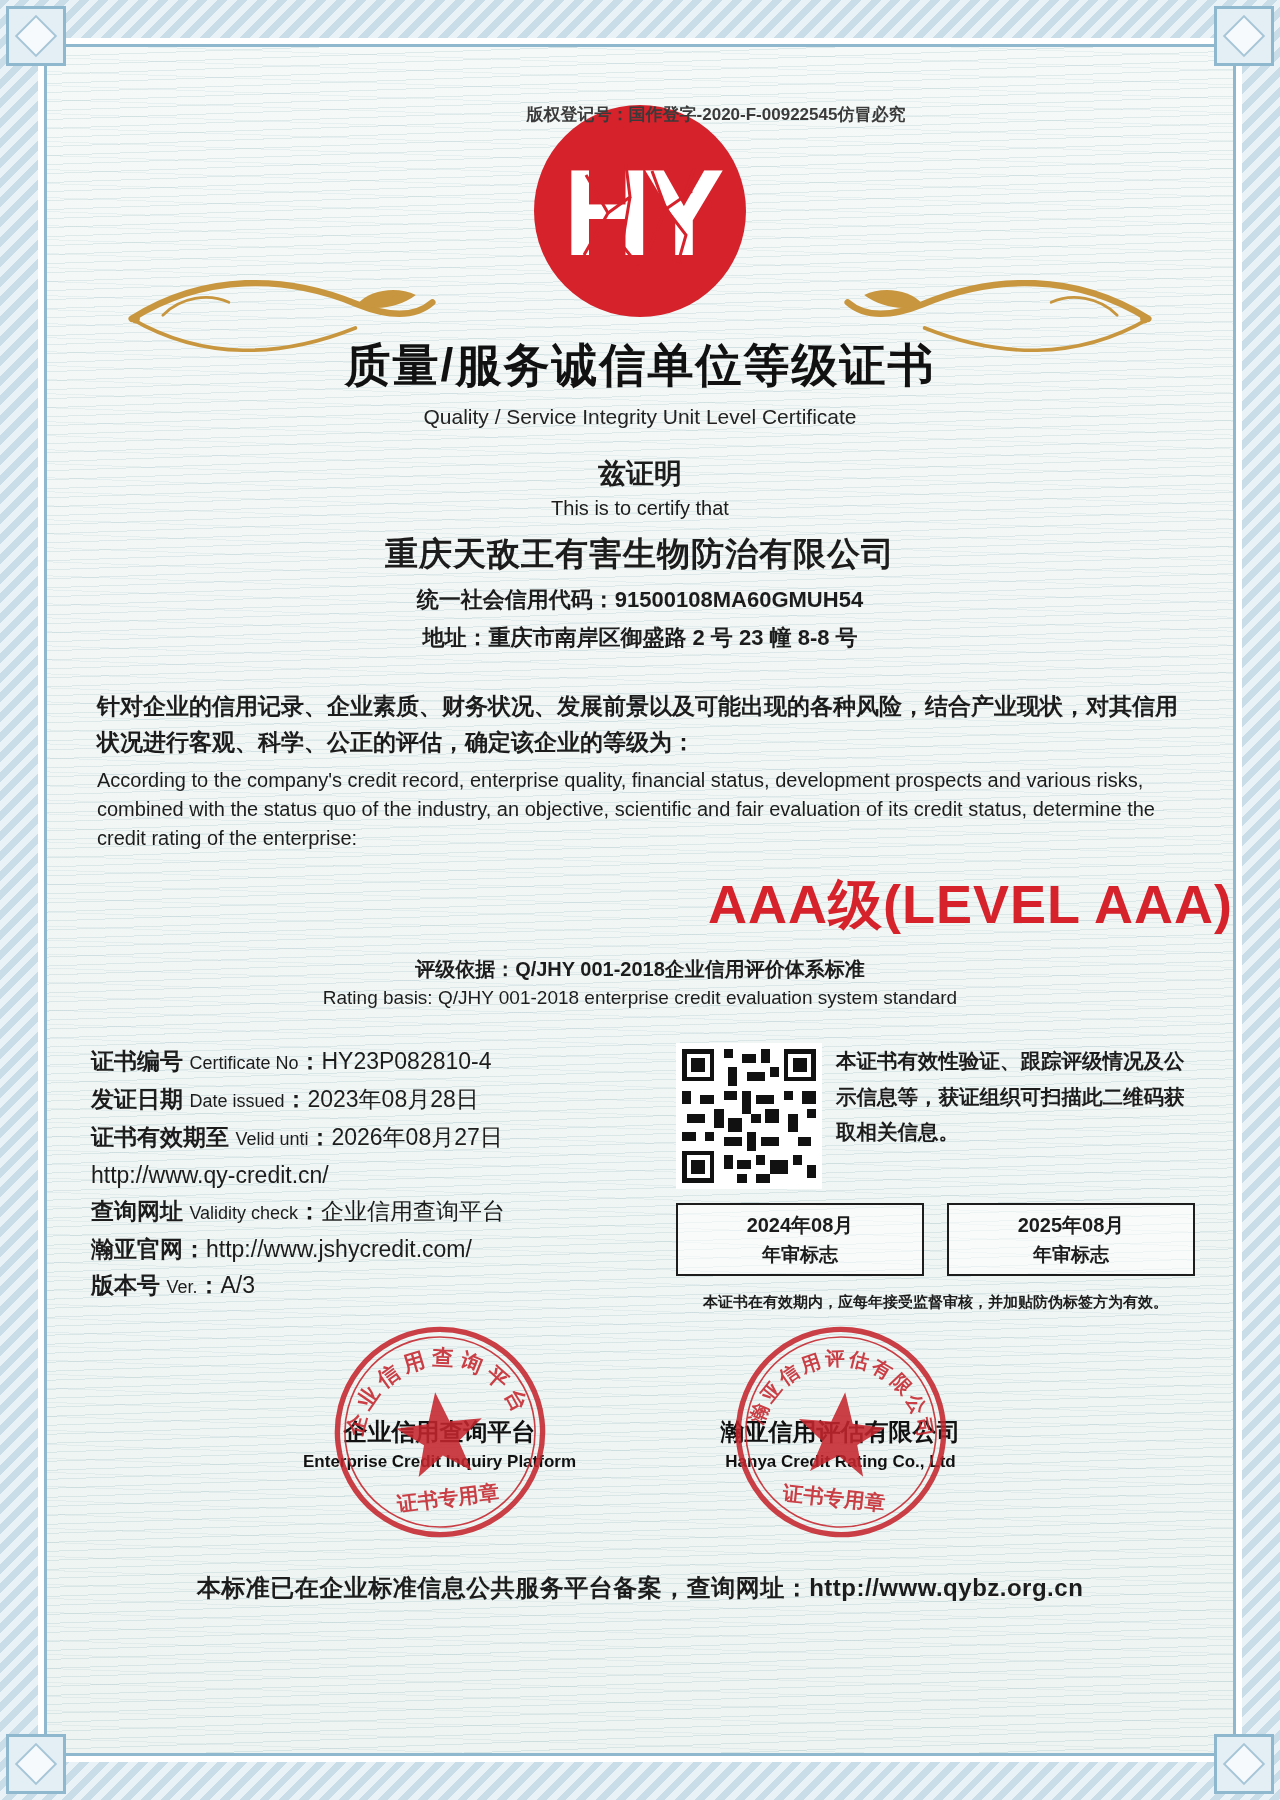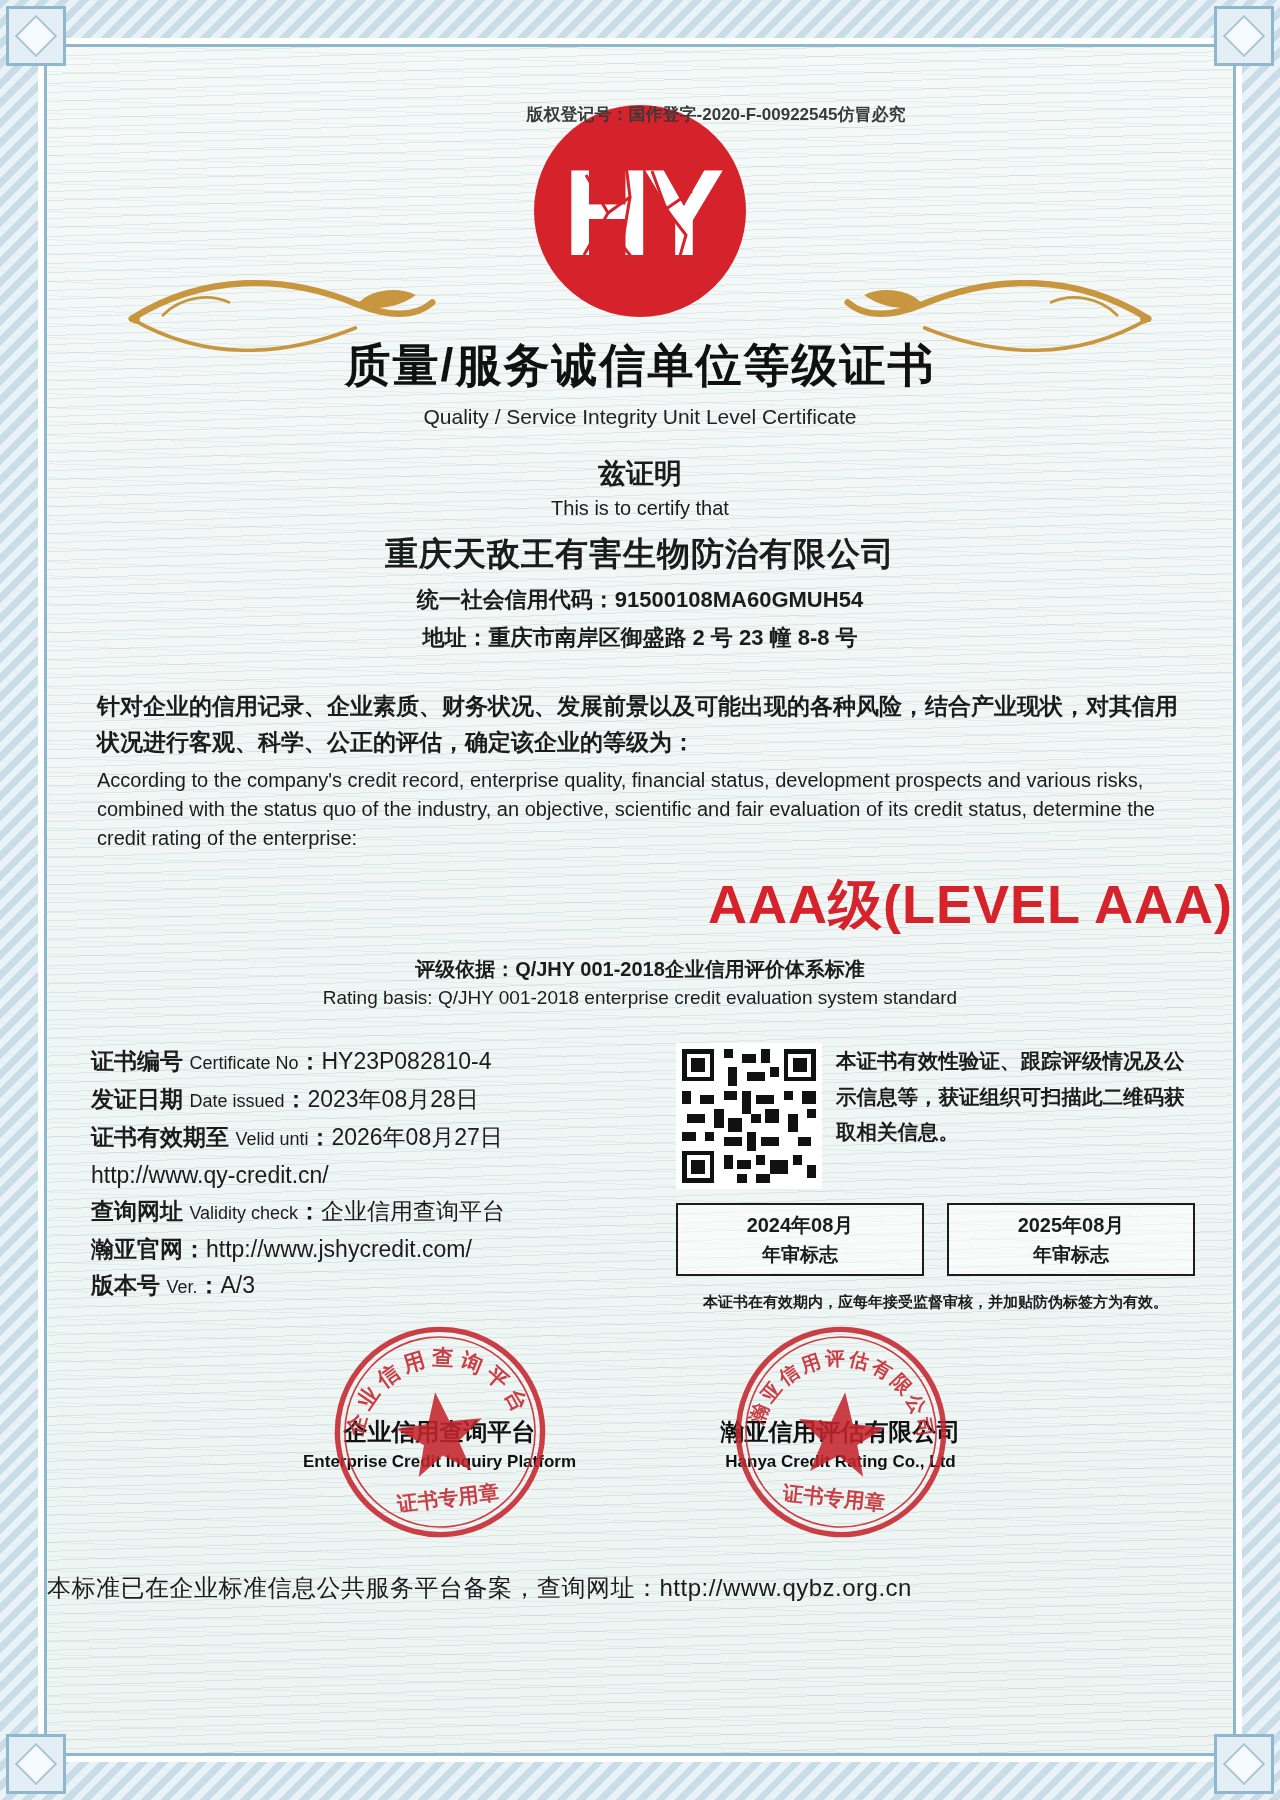--- a/index.html
+++ b/index.html
@@ -70,21 +70,21 @@
   .audit-box .l { font-size:19px; font-weight:600; margin-top:3px; }
   .audit-note { margin-top:14px; text-align:center; font-size:15px; font-weight:600; line-height:1.6; }
 
   .seals-row { display:flex; justify-content:center; gap:56px; margin-top:10px; position:relative; }
   .seal-block { position:relative; width:345px; height:228px; }
   .seal-caption-cn { position:absolute; top:92px; width:100%; text-align:center; font-size:24px; font-weight:800; color:#111; }
   .seal-caption-en { position:absolute; top:128px; width:100%; text-align:center; font-size:17px; font-weight:600; color:#111; }
   .seal-stamp { position:absolute; left:50%; top:0; width:216px; height:216px; transform:translateX(-50%) rotate(-7deg); opacity:.87; }
   .seal-block.right .seal-stamp { transform:translateX(-50%) rotate(6deg); }
 
-  .footer-line { margin-top:20px; text-align:left; font-size:24px; font-weight:400; letter-spacing:.5px; }
+  .footer-line { margin-top:20px; text-align:center; font-size:24px; font-weight:700; letter-spacing:.5px; }
 </style>
 </head>
 <body>
 
 <div class="page">
   <div class="corner tl"></div>
   <div class="corner tr"></div>
   <div class="corner bl"></div>
   <div class="corner br"></div>
 

